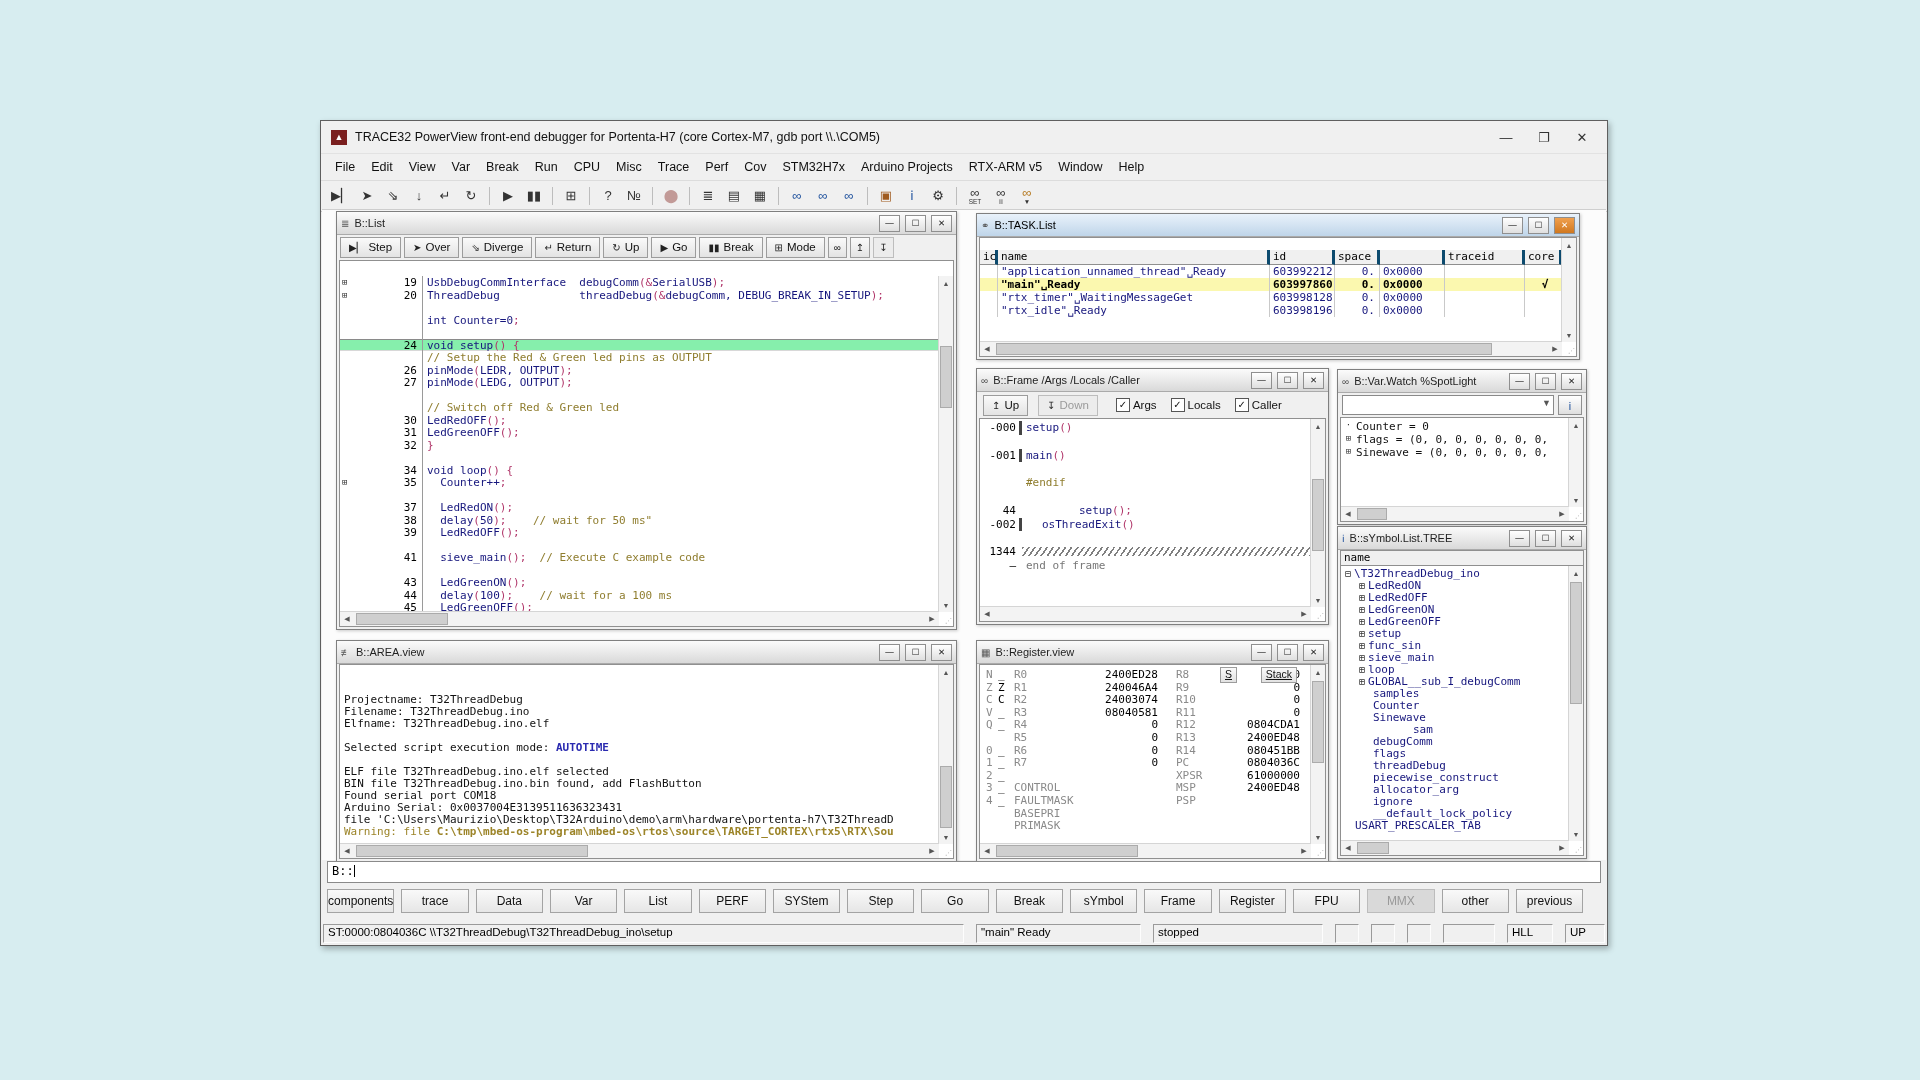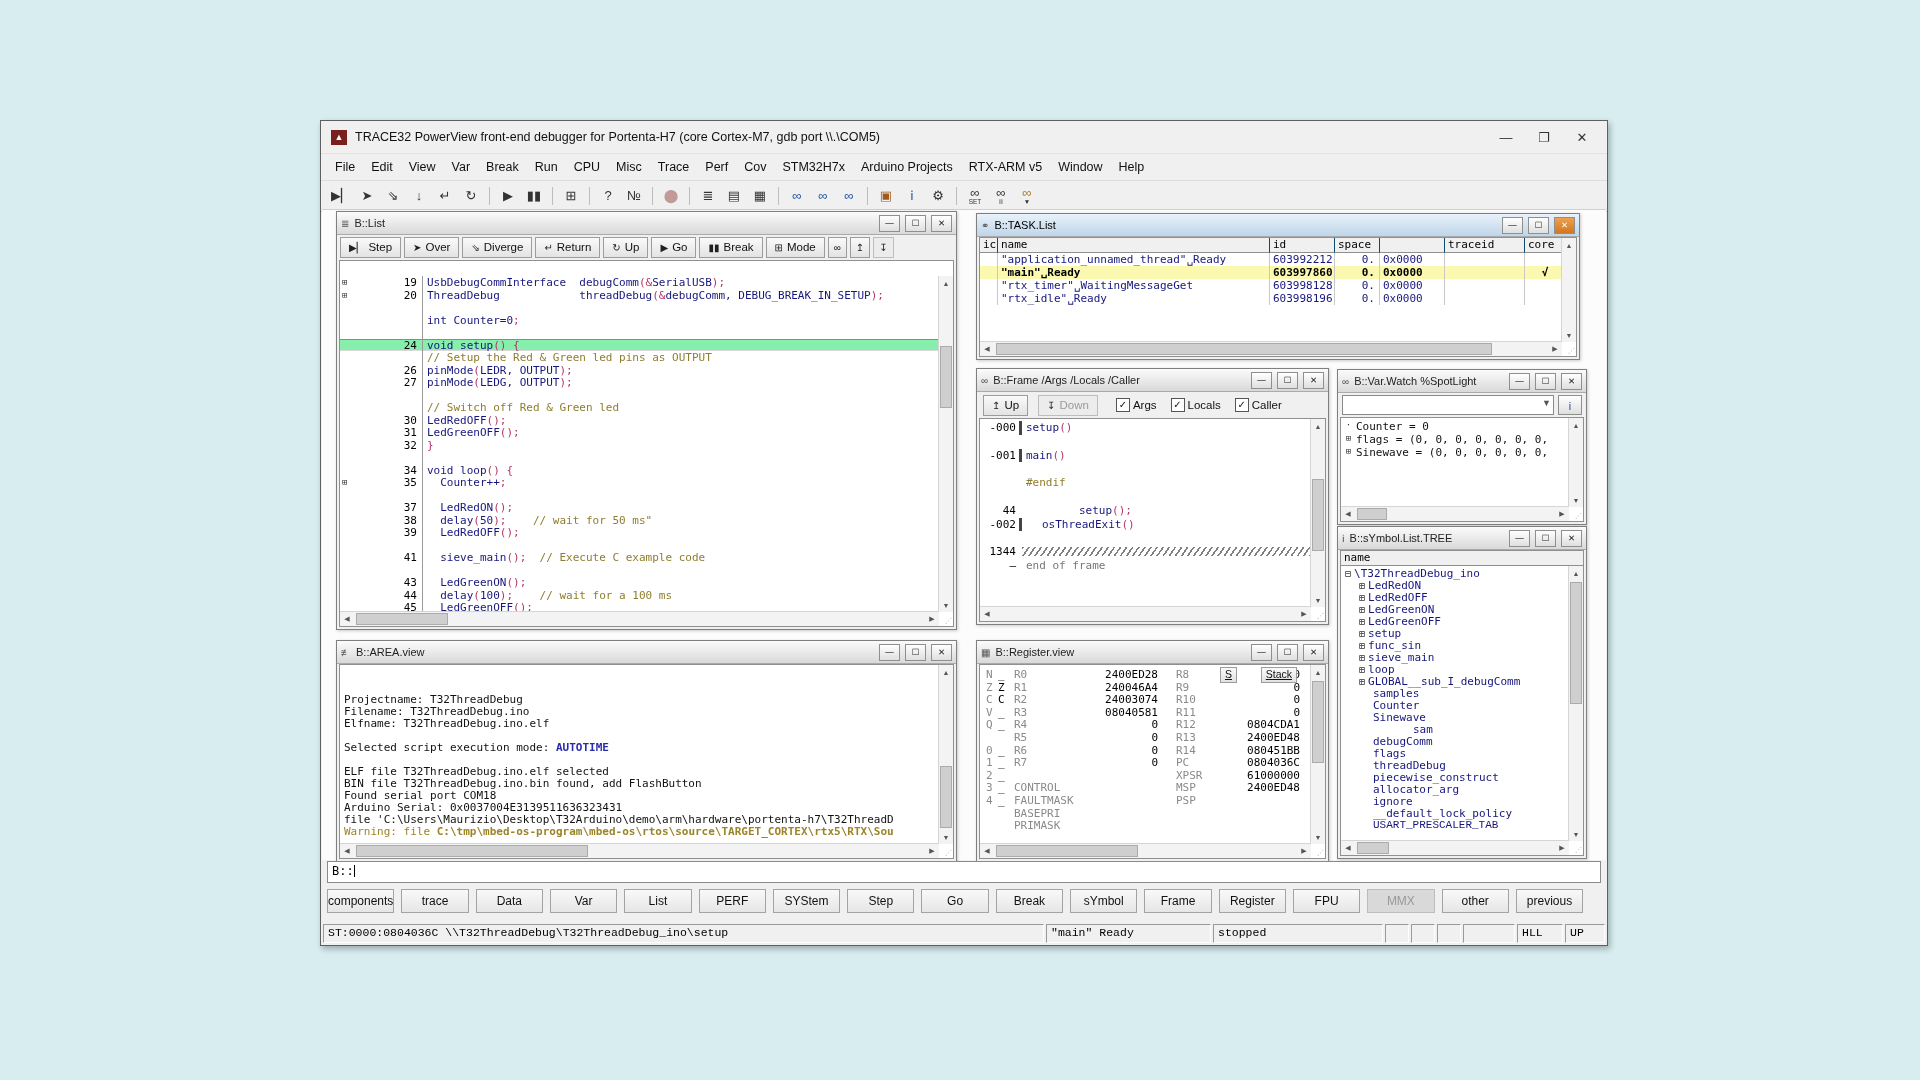--- a/index.html
+++ b/index.html
@@ -50,21 +50,21 @@
   .lheader{height:14px;background:#f0f0f0;border-bottom:1px solid #8f8f8f;font-size:11px;display:flex;color:#000;}
   .lrow{height:12.5px;display:flex;white-space:pre;font-size:11px;position:relative;}
   .lrow.hl{background:#86efac;box-shadow:inset 0 1px 0 #8a8a8a, inset 0 -1px 0 #d8d8d8;}
   .laddr{width:82px;flex:none;text-align:right;padding-right:5px;color:#000;position:relative;box-sizing:border-box;}
   .lbox{position:absolute;left:2px;top:1px;font-size:9px;color:#333;}
   .lsrc{padding-left:5px;}
   .sg-n{color:#16167d;margin-top:36px;} .sg-p{color:#b03569;} .sg-c{color:#8f7d2e;} .sg-t{color:#111;}
   .sg-b{color:#2a2ab0;font-weight:bold;} .sg-w{color:#9c8428;} .sg-wb{color:#9c8428;font-weight:bold;} .sg-g{color:#777;}
   
   .taskgrid{display:grid;grid-template-columns:18px 272px 65px 45px 65px 80px 1fr;font-size:11px;}
-  .tkh{background:#f0f0f0;border-bottom:1px solid #8f8f8f;border-right:1px solid #0c4a6e;height:14px;padding-left:3px;color:#000;}
+  .tkh{background:#f0f0f0;border-bottom:1px solid #8f8f8f;border-right:3px solid #0c4a6e;height:14px;padding-left:3px;color:#000;margin-top:12px;}
   .tkc{height:13px;border-right:1px solid #c9c9c9;white-space:pre;overflow:hidden;color:#16167d;padding-left:3px;box-sizing:border-box;}
   .tkc.num{text-align:right;padding-right:4px;}
   .tkrow-hl{background:#fbf8af;font-weight:bold;color:#000;}
   .tkrow-hl .tkc{color:#000;}
   
   .frow{height:13.8px;display:flex;font-size:11px;white-space:pre;}
   .fnum{width:36px;flex:none;text-align:right;color:#000;}
   .fbar{width:3px;flex:none;background:#444;margin-left:3px;}
   .fsp{width:6px;flex:none;}
   .fhatch{height:9px;width:335px;margin-top:2px;background:repeating-linear-gradient(125deg,#808080 0 1.6px,#fff 1.6px 5px);}
@@ -92,21 +92,21 @@
   .minibtn{position:absolute;height:14px;font-size:10.5px;padding:0 4px;background:linear-gradient(#fafafa,#e2e2e2);
            border:1px solid #9c9c9c;text-decoration:underline;color:#111;line-height:13px;}
   
   #cmdline{position:absolute;left:6px;right:6px;top:740px;height:20px;background:#fff;border:1px solid #8a8a8a;
            font-size:12px;line-height:19px;padding-left:4px;color:#000;}
   .caret{display:inline-block;width:1px;height:12px;background:#000;vertical-align:-2px;}
   #softkeys{position:absolute;left:6px;right:24px;top:768px;height:24px;display:flex;gap:7px;}
   .skey{flex:1;font-size:12px;color:#111;background:linear-gradient(#f9f9f9,#e6e6e6);border:1px solid #a3a3a3;
         display:flex;align-items:center;justify-content:center;}
   .skey.disabled{background:#d9d9d9;color:#999;border-color:#bcbcbc;}
-  #statusbar{position:absolute;left:2px;right:2px;bottom:2px;height:19px;display:flex;gap:2px;font-family:Liberation Mono, monospace;}
+  #statusbar{position:absolute;left:2px;right:2px;bottom:2px;height:19px;display:flex;gap:12px;}
   .scell{border:1px solid;border-color:#9a9a9a #fdfdfd #fdfdfd #9a9a9a;font-size:11.5px;color:#000;
          padding:1px 4px;white-space:nowrap;overflow:hidden;box-sizing:border-box;}
 </style>
 </head>
 <body>
 
 <div id="mainwin">
   <div id="titlebar">
     <span id="appicon">▲</span>
     <span id="apptitle">TRACE32 PowerView front-end debugger for Portenta-H7 (core Cortex-M7, gdb port \\.\COM5)</span>
@@ -504,21 +504,21 @@
             <div class="trow" style="padding-left: 32px;"><span>Counter</span></div>
             <div class="trow" style="padding-left: 32px;"><span>Sinewave</span></div>
             <div class="trow" style="padding-left: 32px; margin-left: 40px;"><span>sam</span></div>
             <div class="trow" style="padding-left: 32px;"><span>debugComm</span></div>
             <div class="trow" style="padding-left: 32px;"><span>flags</span></div>
             <div class="trow" style="padding-left: 32px;"><span>threadDebug</span></div>
             <div class="trow" style="padding-left: 32px;"><span>piecewise_construct</span></div>
             <div class="trow" style="padding-left: 32px;"><span>allocator_arg</span></div>
             <div class="trow" style="padding-left: 32px;"><span>ignore</span></div>
             <div class="trow" style="padding-left: 32px;"><span>__default_lock_policy</span></div>
-            <div class="trow" style="padding-left: 32px; font-family: Liberation Mono, monospace;"><span>USART_PRESCALER_TAB</span></div>
+            <div class="trow" style="padding-left: 14px;"><span>USART_PRESCALER_TAB</span></div>
           </div>
         <div class="vsb" style="top:15px;bottom:14px;">
           <div class="sbarrow" style="top:0;">▲</div>
             <div class="sbarrow" style="bottom:0;">▼</div>
           <div class="sbthumb" style="left:1px;right:1px;top:16px;height:120px;"></div>
         </div>
         <div class="hsb" style="right:14px;">
           <div class="sbarrow" style="left:0;">◀</div>
             <div class="sbarrow" style="right:0;">▶</div>
           <div class="sbthumb" style="top:1px;bottom:1px;left:16px;width:30px;"></div>

